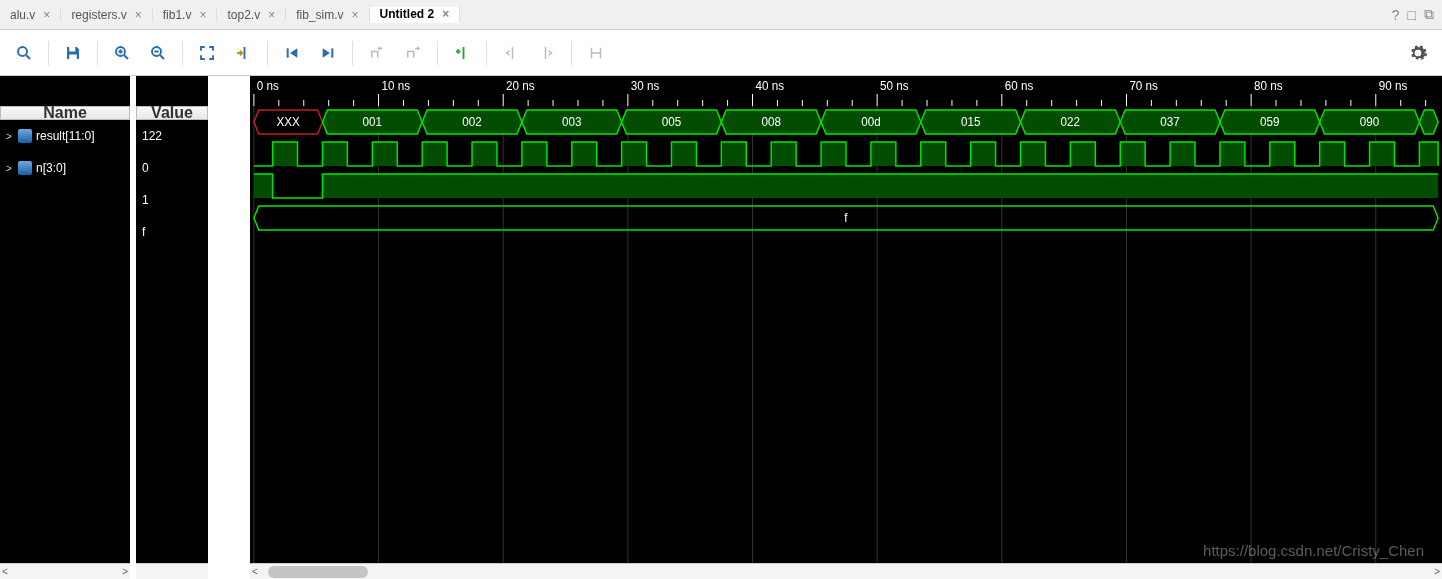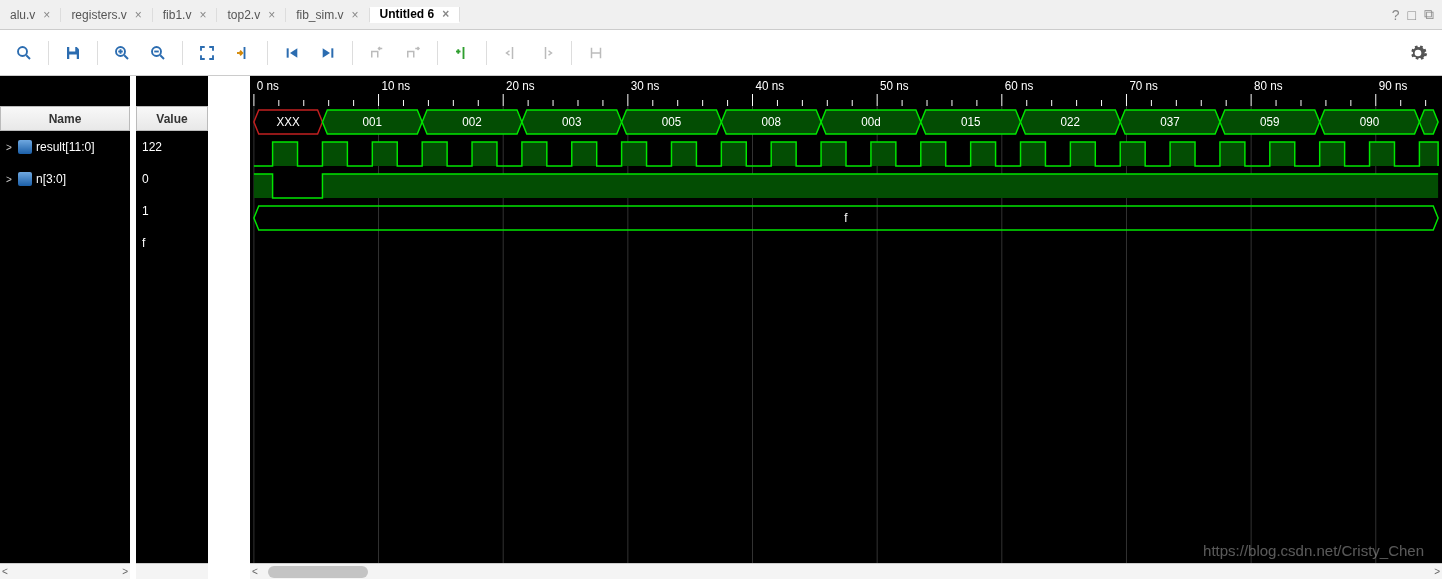--- a/index.html
+++ b/index.html
@@ -22,21 +22,21 @@
 
   
   .main { display: flex; height: calc(100% - 30px - 46px); }
 
   
   .sig-panel { display: flex; height: 100%; }
   .sig-col { background: #000; display: flex; flex-direction: column; }
   .sig-name-col { width: 130px; }
   .sig-val-col { width: 72px; }
   .sig-gap { width: 6px; background: #fff; }
-  .sig-head { height: 25px; background: linear-gradient(#f8f8f8,#e8e8e8); border: 1px solid #bbb; display: flex; align-items: center; justify-content: center; font-size: 12px; font-weight: bold; color: #333; margin-top: 30px; }
+  .sig-head { height: 14px; background: linear-gradient(#f8f8f8,#e8e8e8); border: 1px solid #bbb; display: flex; align-items: center; justify-content: center; font-size: 16px; font-weight: bold; color: #333; margin-top: 30px; }
   .sig-row { height: 32px; display: flex; align-items: center; color: #fff; font-size: 12px; padding: 0 6px; gap: 4px; white-space: nowrap; overflow: hidden; }
   .sig-row .exp { color: #ccc; font-size: 10px; width: 8px; }
   .sig-icon { width: 14px; height: 14px; display: inline-flex; align-items: center; justify-content: center; }
   .sig-icon.bus { background: linear-gradient(#6fa8e0,#1b5fa8); border-radius: 2px; }
   .sig-icon.bit { background: linear-gradient(#43b04a,#1c6b22); border-radius: 2px; position: relative; }
   .sig-icon.bit::after { content: ""; position: absolute; top: 2px; left: 4px; width: 4px; height: 4px; border-radius: 50%; background: #d9b64a; }
   .sig-fill { flex: 1; }
   .sig-scroll { height: 16px; background: #f4f4f4; border-top: 1px solid #ccc; display: flex; align-items: center; justify-content: space-between; padding: 0 2px; font-size: 10px; color: #666; margin-top: auto; }
 
   
@@ -67,21 +67,21 @@
     </div>
     <div class="tab">
       <span>top2.v</span>
       <span class="close">×</span>
     </div>
     <div class="tab">
       <span>fib_sim.v</span>
       <span class="close">×</span>
     </div>
     <div class="tab active">
-      <span>Untitled 6</span>
+      <span>Untitled 2</span>
       <span class="close">×</span>
     </div>
     <div class="tabs-right">
       <span>?</span>
       <span>□</span>
       <span>⧉</span>
     </div>
   </div>
 
 <div class="toolbar">

